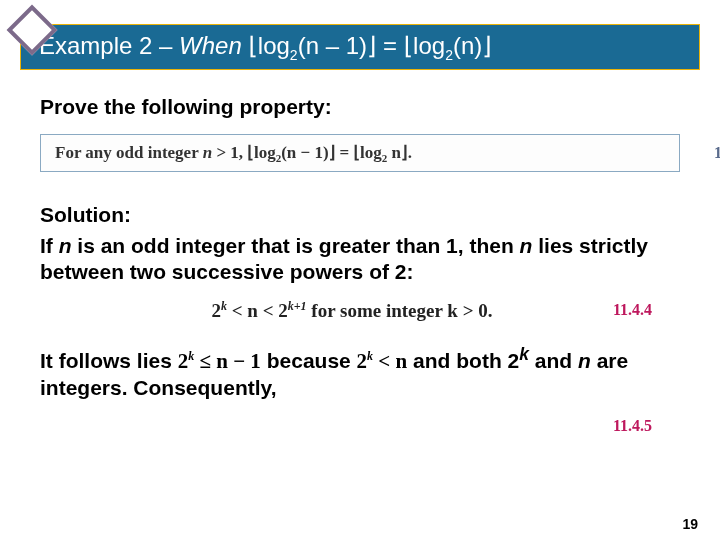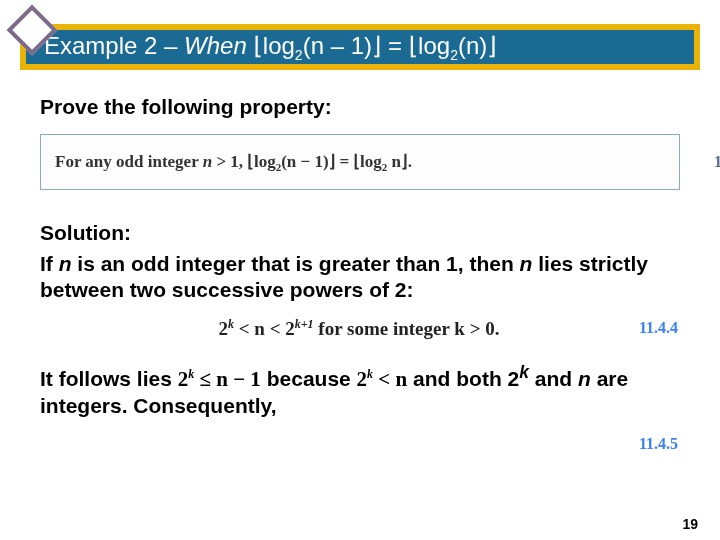--- a/index.html
+++ b/index.html
@@ -23,21 +23,21 @@
     border: 4px solid #7c6a8a;
     z-index: 2;
   }
   .title-bar {
     position: absolute;
     top: 24px;
     left: 20px;
     right: 20px;
     height: 46px;
     background: #1a6a94;
-    border: 6px solid #eab308;
+    border: 1px solid #eab308;
     display: flex;
     align-items: center;
     padding-left: 18px;
     box-sizing: border-box;
   }
   .title-text {
     color: #fff;
     font-size: 24px;
   }
   .title-text .italic { font-style: italic; }
@@ -52,21 +52,21 @@
   }
   .para {
     font-size: 21px;
     color: #000;
     margin: 0 0 14px 0;
     line-height: 1.25;
   }
   .theorem-box {
     border: 1px solid #8aa9c2;
     background: #fdfdfd;
-    height: 56px;
+    height: 38px;
     position: relative;
     margin: 6px 0 30px 0;
     display: flex;
     align-items: center;
     padding-left: 14px;
     box-sizing: border-box;
   }
   .theorem-text {
     font-family: Georgia, 'Times New Roman', serif;
     font-size: 17px;
@@ -75,36 +75,36 @@
   .theorem-text sub { font-size: 11px; }
   .eqnum {
     position: absolute;
     right: -74px;
     font-family: Georgia, serif;
     font-size: 16px;
     color: #5a6b8c;
   }
   .eq-row {
     position: relative;
-    margin: 14px 2px 22px 0;
+    margin: 14px 16px 22px 0;
     text-align: center;
   }
   .eq-center {
     font-family: Georgia, 'Times New Roman', serif;
     font-size: 19px;
     color: #222;
   }
   .eq-center sup { font-size: 12px; }
   .eq-num-right {
     position: absolute;
-    right: 0;
+    right: 12px;
     top: 2px;
     font-family: Georgia, serif;
     font-size: 16px;
-    color: #3b82f6;
+    color: #be185d;
     text-align: center;
   }
   .inline-math {
     font-family: Georgia, 'Times New Roman', serif;
   }
   .inline-math sup { font-size: 12px; }
   .page-num {
     position: absolute;
     bottom: 8px;
     right: 22px;

